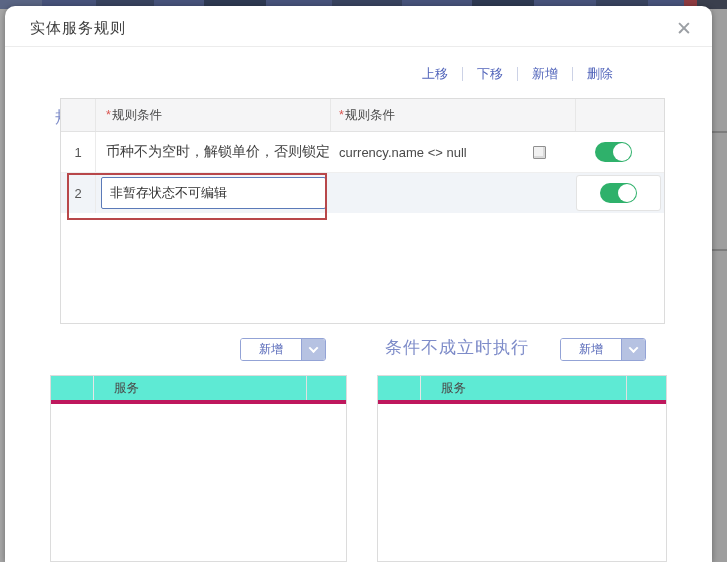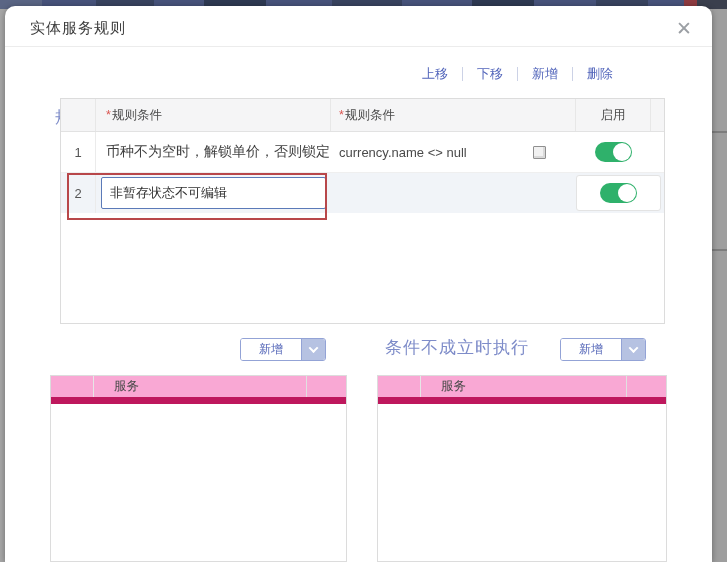--- a/index.html
+++ b/index.html
@@ -81,21 +81,21 @@
                border-radius:3px; overflow:hidden; cursor:pointer; background:#fff; }
   .btn-true { left:235px; } .btn-false { left:555px; }
   .split-main { flex:1; display:flex; align-items:center; justify-content:center; font-size:12px; color:#5466b8; background:#fff; }
   .split-arrow { width:24px; background:#b6c2e2; border-left:1px solid #93a3d6; display:flex; align-items:center; justify-content:center; }
   .chev { width:7px; height:7px; border-left:2px solid #fff; border-bottom:2px solid #fff;
           transform:rotate(-45deg) translate(1px,-1px); }
 
   .svc-table { position:absolute; top:369px; height:187px; border:1px solid #dcdcdc; background:#fff; }
   .svc-left { left:45px; width:297px; }
   .svc-right { left:372px; width:290px; }
-  .svc-head { height:28px; background:#f9a8d4; border-bottom:7px solid #be185d; display:flex; }
+  .svc-head { height:28px; background:#5eead4; border-bottom:4px solid #be185d; display:flex; }
   .svc-col1 { width:43px; border-right:1px solid #e6e6e6; flex:none; }
   .svc-label { flex:1; display:flex; align-items:center; padding-left:20px; font-size:12.5px; color:#4b4b4b; }
   .svc-col3 { width:40px; border-left:1px solid #e0e0e0; flex:none; }
 </style>
 </head>
 <body>
 
 <div class="topbar">
   <div class="seg seg1"></div>
   <div class="seg seg2"></div>
@@ -133,23 +133,20 @@
     <div class="t-row t-head">
       <div class="cell cell-num"></div>
       <div class="cell cell-rule">
         <span class="req">*</span>
         <span>规则条件</span>
       </div>
       <div class="cell cell-pre">
         <span class="req">*</span>
         <span>规则条件</span>
       </div>
-      <div class="cell cell-en">
-        <span>启用</span>
-      </div>
       <div class="cell cell-tail"></div>
     </div>
 
     <div class="t-body-row row-1">
       <div class="cell-num">1</div>
       <div class="rule-text">币种不为空时，解锁单价，否则锁定</div>
       <div class="pre-cell">
         <span class="code-text">currency.name &lt;&gt; null</span>
         <span class="expand-icon"></span>
       </div>

